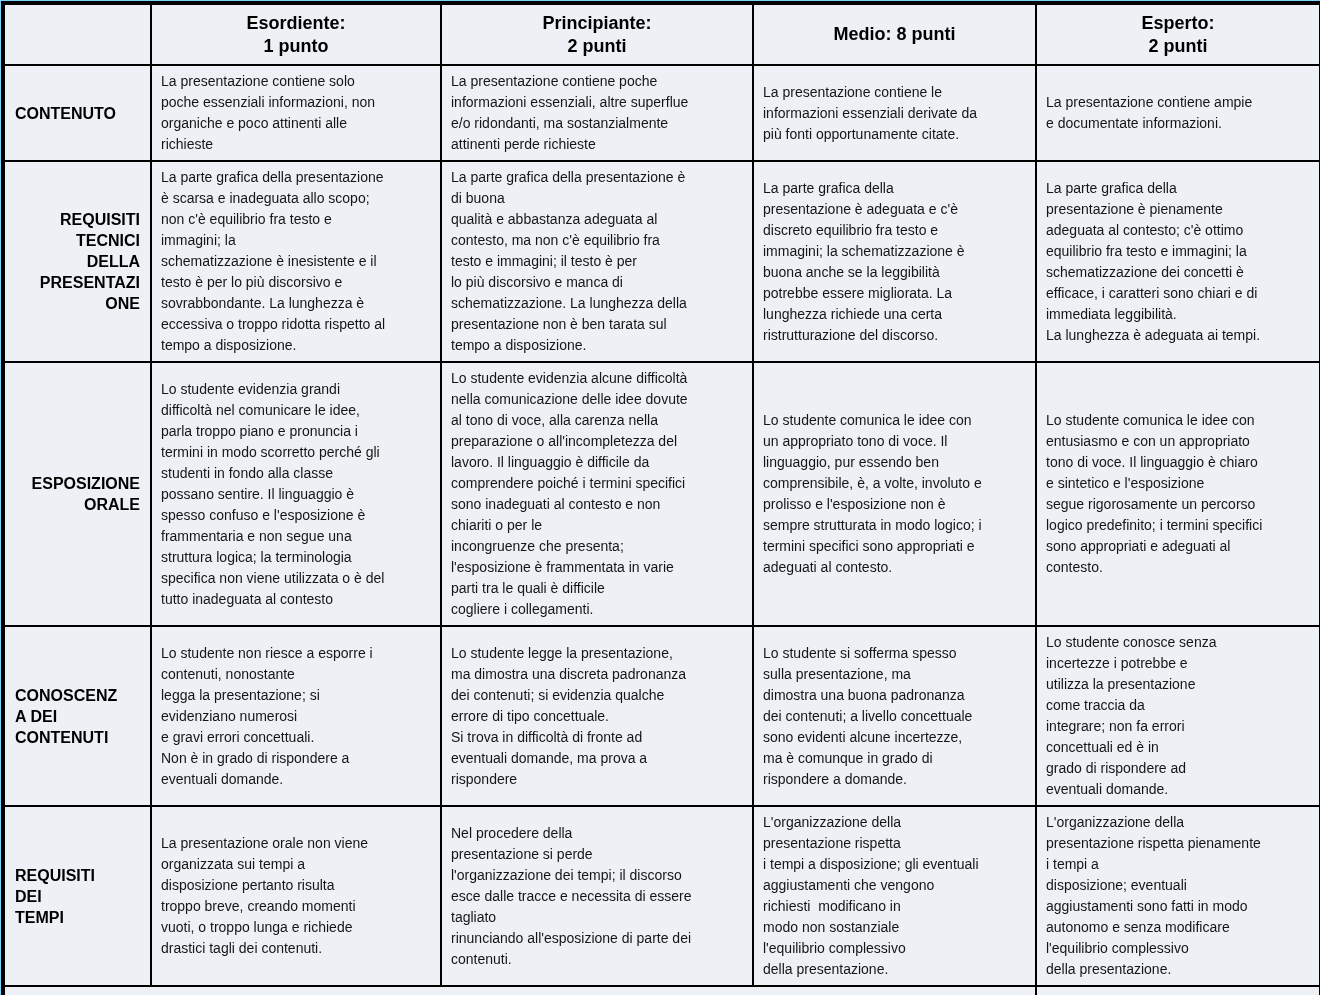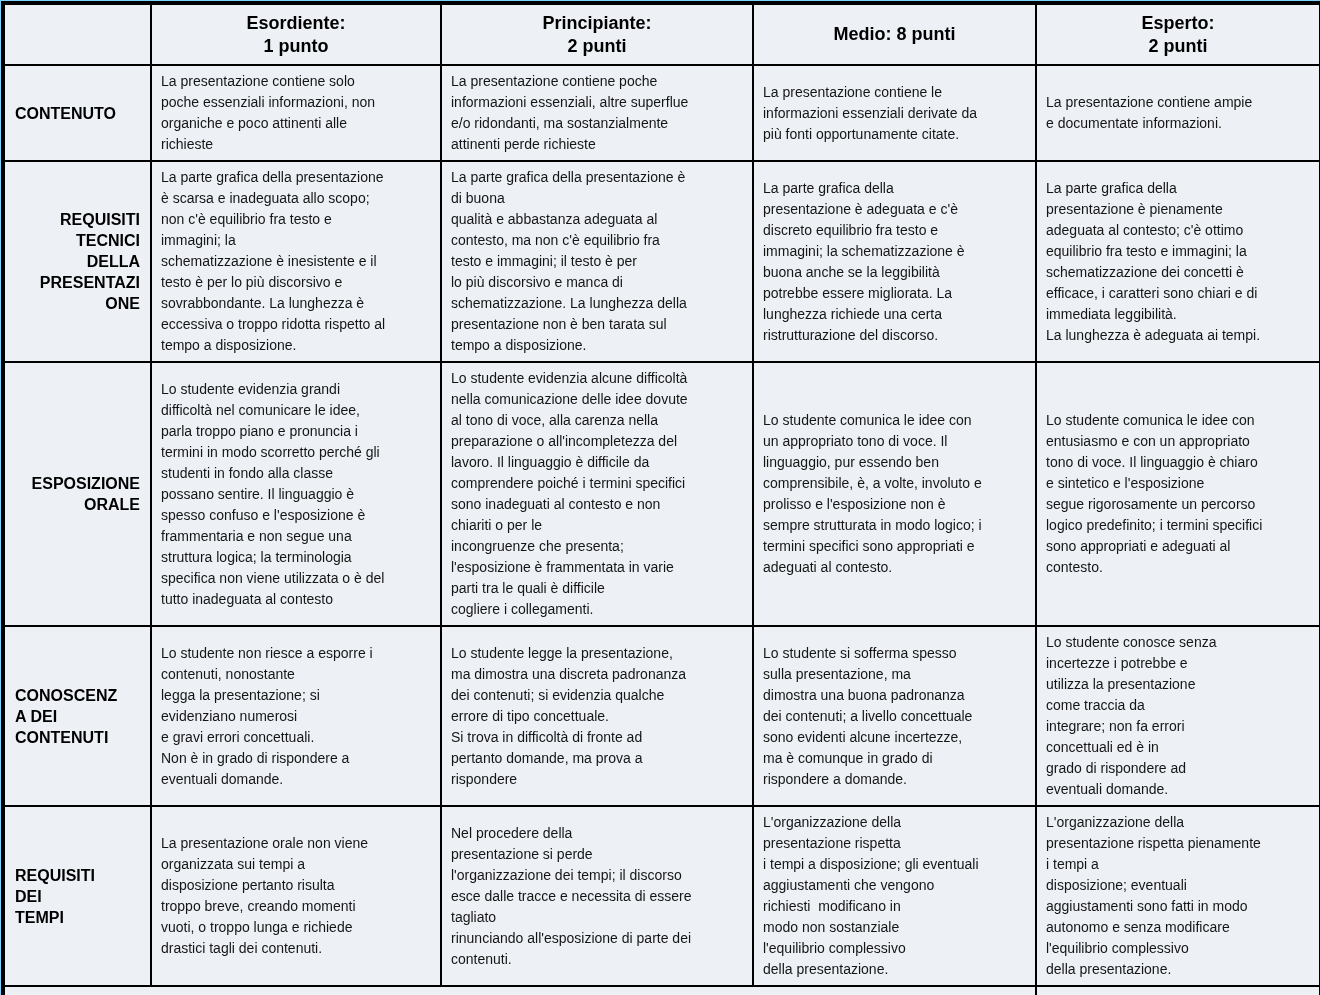--- a/index.html
+++ b/index.html
@@ -211,21 +211,21 @@
 legga la presentazione; si
 evidenziano numerosi
 e gravi errori concettuali.
 Non è in grado di rispondere a
 eventuali domande.</td>
         <td class="cell">Lo studente legge la presentazione,
 ma dimostra una discreta padronanza
 dei contenuti; si evidenzia qualche
 errore di tipo concettuale.
 Si trova in difficoltà di fronte ad
-pertanto domande, ma prova a
+eventuali domande, ma prova a
 rispondere</td>
         <td class="cell">Lo studente si sofferma spesso
 sulla presentazione, ma
 dimostra una buona padronanza
 dei contenuti; a livello concettuale
 sono evidenti alcune incertezze,
 ma è comunque in grado di
 rispondere a domande.</td>
         <td class="cell">Lo studente conosce senza
 incertezze i potrebbe e

